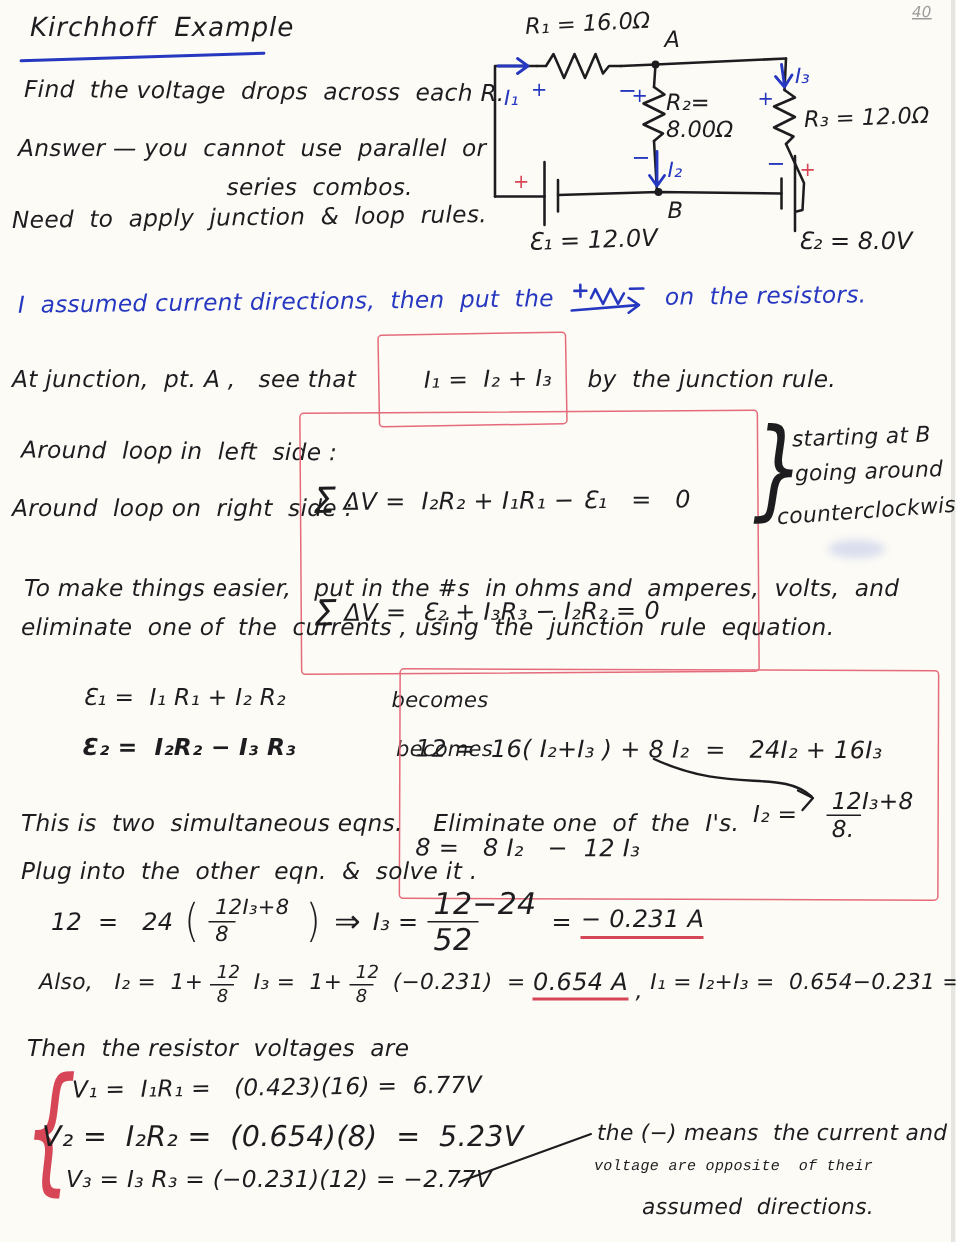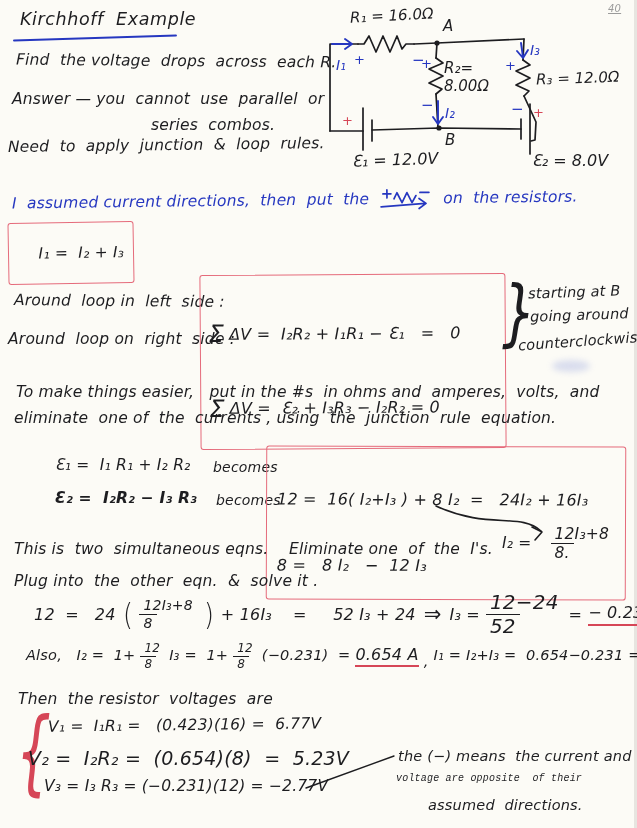--- a/index.html
+++ b/index.html
@@ -3,21 +3,21 @@
 <meta charset="utf-8">
 <style>
   html,body{margin:0;padding:0;}
   body{
     width:637px;height:828px;position:relative;overflow:hidden;
     background:#fcfbf6;
     font-family:"DejaVu Sans",sans-serif;color:#1d1d20;
   }
   .hw{position:absolute;font-style:italic;font-size:15.5px;letter-spacing:.2px;white-space:pre;line-height:1.2;}
   .hw span{white-space:pre;}
-  .sm{font-size:14px;}
+  .sm{font-size:14px;margin-left:48px;}
   .blue{color:#2637c0;}
   .red{color:#d64657;}
   .pencil{color:#9b9b9b;}
   .flexrow{display:flex;align-items:center;}
   .redbox{border:1.7px solid #e56b7b;border-radius:3px;padding:2px 9px;background:transparent;}
   .frac{display:inline-flex;flex-direction:column;align-items:flex-start;line-height:1.05;font-style:italic;}
   .frac .den{border-top:1.6px solid #1d1d20;padding:1px 4px 0;}
   .frac .num{padding:0 4px 1px;}
   .redline{border-bottom:2.3px solid #d64657;padding-bottom:1px;}
   .sigma{font-size:24px;margin-right:5px;font-style:italic;}
@@ -105,23 +105,25 @@
       <path d="M5,8 h8 M9,4 v8"></path>
       <path d="M16,13 l3,-6 5,10 5,-10 5,10 4,-7"></path>
       <path d="M42,7 h9"></path>
       <path d="M3,21 L47,18 M41,13 L48,18 L41,23"></path>
     </g>
   </svg>
   <span>on  the resistors.</span>
 </div>
 
 <div class="hw flexrow" style="left:8px;top:222px;gap:14px;">
+  <span>At junction,  pt. A ,   see that</span>
   <span class="redbox" style="transform:rotate(-1deg);">
     <span>I₁ =  I₂ + I₃</span>
   </span>
+  <span>by  the junction rule.</span>
 </div>
 
 <div class="hw tiltR" style="left:14px;top:292px;">Around  loop in  left  side :</div>
 <div class="hw" style="left:8px;top:330px;">Around  loop on  right  side :</div>
 <div class="hw redbox" style="left:200px;top:274px;width:288px;padding:6px 8px;transform:rotate(-.4deg);font-size:16px;">
   <div class="flexrow" style="margin-bottom:7px;">
     <span class="sigma">Σ</span>
     <span>ΔV =  I₂R₂ + I₁R₁ − Ɛ₁   =   0</span>
   </div>
   <div class="flexrow">
@@ -161,21 +163,20 @@
 <div class="hw" style="left:14px;top:572px;">Plug into  the  other  eqn.  &amp;  solve it .</div>
 
 <div class="hw flexrow" style="left:34px;top:592px;gap:6px;font-size:16px;">
   <span>12  =   24</span>
   <span class="bigparen">(</span>
   <span class="frac" style="font-size:14px;">
     <span class="num">12I₃+8</span>
     <span class="den">8</span>
   </span>
   <span class="bigparen">)</span>
-  <span>+ 16I₃    =     52 I₃ + 24</span>
   <span class="implies">⇒</span>
   <span>I₃ =</span>
   <span class="frac" style="font-size:20px;">
     <span class="num">12−24</span>
     <span class="den">52</span>
   </span>
   <span>=</span>
   <span class="redline">− 0.231 A</span>
 </div>
 

